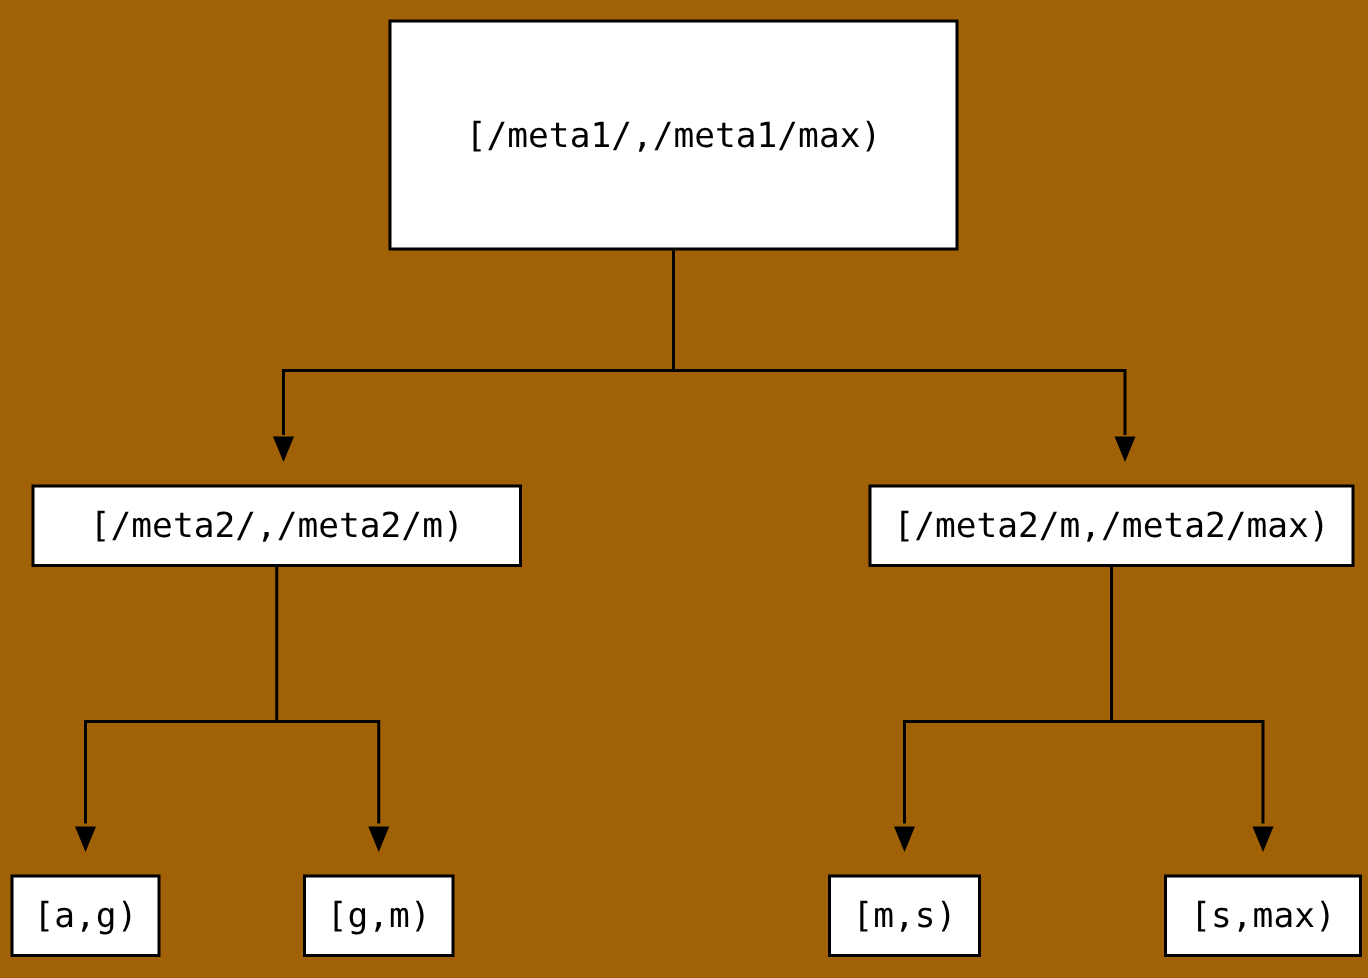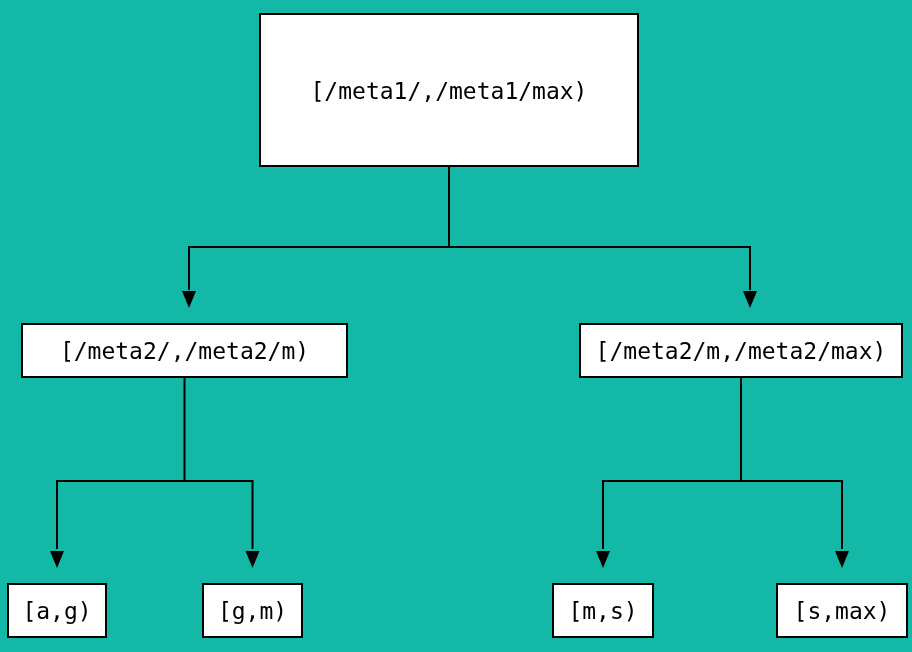--- a/index.html
+++ b/index.html
@@ -4,21 +4,21 @@
 <style>
   html, body {
     margin: 0;
     padding: 0;
     background: #ffffff;
   }
   .canvas {
     position: relative;
     width: 912px;
     height: 652px;
-    background: #14b8a6;
+    background: #a16207;
     overflow: hidden;
   }
   svg text.node-label {
     font-family: "DejaVu Sans Mono", "Liberation Mono", monospace;
     font-size: 23px;
     fill: #000000;
   }
   svg .node-rect {
     fill: #ffffff;
     stroke: #000000;

